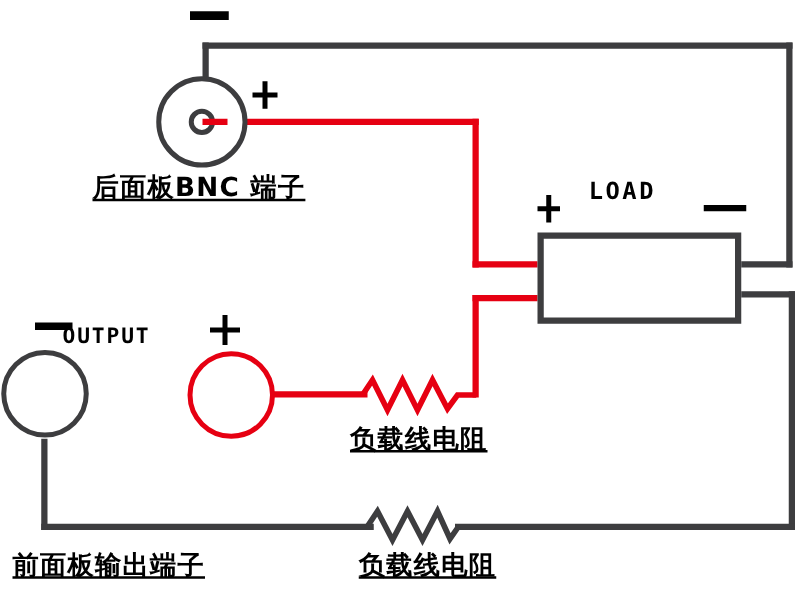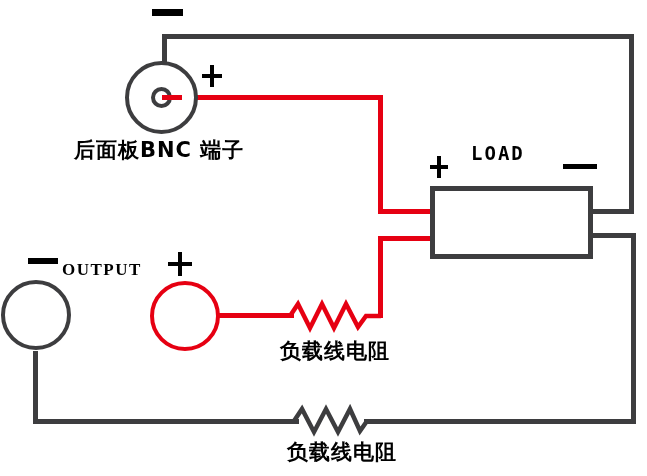--- a/index.html
+++ b/index.html
@@ -18,21 +18,21 @@
   .circ.red{border-color:var(--red,#e60012);}
   
   .loadbox{position:absolute;border:5px solid var(--wire,#3d3d3f);background:#fff;}
   
   .plus-icon{position:absolute;}
   .plus-icon::before{content:"";position:absolute;left:0;right:0;top:50%;margin-top:-2px;height:4px;background:var(--text,#000);}
   .plus-icon::after{content:"";position:absolute;top:0;bottom:0;left:50%;margin-left:-2px;width:4px;background:var(--text,#000);}
   .minus-icon{position:absolute;background:var(--text,#000);}
   
   .lbl{position:absolute;color:var(--text,#000);font-weight:bold;white-space:nowrap;line-height:1;}
-  .cn{font-size:21px;letter-spacing:1px;font-family:"DejaVu Sans",sans-serif;}
+  .cn{font-size:21px;letter-spacing:1px;font-family:"DejaVu Sans",sans-serif;text-decoration:underline;}
   .mono{font-family:"DejaVu Sans Mono",monospace;}
   .load-lbl{font-size:19px;letter-spacing:2px;}
   .output-lbl{font-size:17px;letter-spacing:1.5px;}
   svg.resistors{position:absolute;left:0;top:0;pointer-events:none;}
 </style>
 </head>
 <body>
 
 <div class="stage">
 
@@ -64,21 +64,22 @@
   <div class="wire red" style="left:162px;top:95px;width:20px;height:5px;"></div>
   <div class="plus-icon" style="left:202px;top:65px;width:20px;height:22px;"></div>
   <div class="lbl cn" style="left:74px;top:140px;">后面板BNC 端子</div>
 
   <div class="plus-icon" style="left:430px;top:156px;width:18px;height:22px;"></div>
   <div class="lbl mono load-lbl" style="left:471px;top:144px;">LOAD</div>
   <div class="minus-icon" style="left:563px;top:164px;width:34px;height:5px;"></div>
   <div class="loadbox" style="left:430px;top:186px;width:153px;height:63px;"></div>
 
   <div class="minus-icon" style="left:28px;top:258px;width:30px;height:6px;"></div>
-  <div class="lbl mono output-lbl" style="left:62px;top:261px;font-family:Liberation Serif, serif;">OUTPUT</div>
+  <div class="lbl mono output-lbl" style="left:50px;top:261px;">OUTPUT</div>
   <div class="plus-icon" style="left:168px;top:252px;width:24px;height:24px;"></div>
   <div class="circ" style="left:1px;top:280px;width:62px;height:62px;"></div>
   <div class="circ red" style="left:150px;top:281px;width:62px;height:62px;"></div>
 
   <div class="lbl cn" style="left:280px;top:341px;">负载线电阻</div>
+  <div class="lbl cn" style="left:10px;top:442px;">前面板输出端子</div>
   <div class="lbl cn" style="left:287px;top:442px;">负载线电阻</div>
 
 </div>
 
 </body></html>

